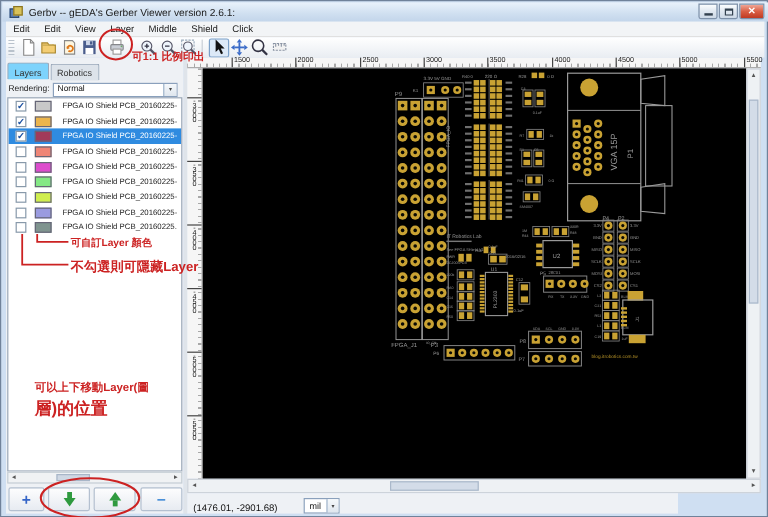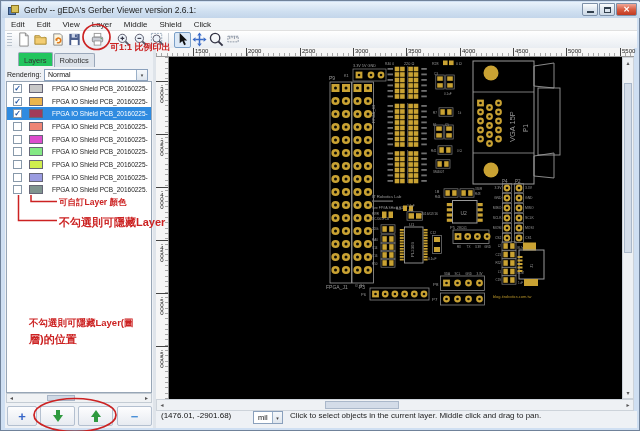--- a/index.html
+++ b/index.html
@@ -34,21 +34,21 @@
   .tbtn svg { width:15px; height:15px; }
   .tbtn.pressed { background:#dcE9f7; border:1px solid #7ba0c8; border-radius:2px; }
   .tbsep { width:6px; }
   .tbsep2 { width:4px; border-left:1px solid #c9cfd6; margin:0 2px; height:13px; }
 
   
   .leftpanel { position:absolute; left:4px; top:47px; width:148px; height:380px; background:#eef1f5; }
   .tabs { position:absolute; left:1px; top:5px; height:14px; display:flex; }
   .tab { font-size:7.5px; padding:2px 5px 1px; border:1px solid #9aa8ba; border-bottom:none;
     background:#dde3ea; color:#333; border-radius:2px 2px 0 0; margin-right:1px; }
-  .tab.active { background:#22c55e; position:relative; top:-1px; padding-top:3px;margin-left:12px; }
+  .tab.active { background:#7dd3fc; position:relative; top:-1px; padding-top:3px; }
   .renderrow { position:absolute; left:2px; top:20px; width:144px; height:13px; display:flex; align-items:center; }
   .renderlabel { font-size:7px; color:#222; width:37px; }
   .combo { position:relative; width:104px; height:12px; background:#fff; border:1px solid #8aa0bc; font-size:7px;
     display:flex; align-items:center; padding-left:3px; color:#111; }
   .combo .arrowbox { position:absolute; right:0; top:0; width:11px; height:100%; border-left:1px solid #9ab0c8;
     background:linear-gradient(#f5f8fb,#dfe6ee); display:flex; align-items:center; justify-content:center; font-size:5px; color:#444; }
   .layerlist { position:absolute; left:1px; top:33px; width:146px; height:312px; background:#fff; border:1px solid #98a6b6; overflow:hidden; }
   .lrow { height:12.7px; display:flex; align-items:center; }
   .lrow.sel { background:#2f8be0; }
   .lrow.sel .llabel { color:#fff; }
@@ -92,21 +92,21 @@
   .vscroll { position:absolute; left:621px; top:56px; width:12px; height:342px; background:#eef1f4; border:1px solid #cdd3da; font-size:6px; color:#555; }
   .vscroll .thumb { position:absolute; left:1px; top:25px; width:8px; height:170px; background:#d3dce8; border:1px solid #aab8ca; }
   .vscroll .up, .vscroll .dn { position:absolute; left:0; width:10px; height:10px; text-align:center; line-height:10px; }
   .vscroll .up { top:0; } .vscroll .dn { bottom:0; }
   .hscroll { position:absolute; left:155px; top:398px; width:478px; height:12px; background:#eef1f4; border:1px solid #cdd3da; font-size:6px; color:#555; }
   .hscroll .thumb { position:absolute; left:168px; top:1px; width:74px; height:8px; background:#d3dce8; border:1px solid #aab8ca; }
   .hscroll .lt, .hscroll .rt { position:absolute; top:0; width:10px; height:10px; text-align:center; line-height:10px; }
   .hscroll .lt { left:0; } .hscroll .rt { right:0; }
 
   
-  .statusbar { position:absolute; left:155px; top:410px; width:481px; height:17px; background:#eef1f5; display:flex; align-items:flex-start; }
+  .statusbar { position:absolute; left:155px; top:410px; width:409px; height:17px; background:#eef1f5; display:flex; align-items:flex-end; }
   .coords { font-size:8px; color:#111; margin-left:5px; width:92px; }
   .unitcombo { position:relative; width:30px; height:13px; background:#fff; border:1px solid #8aa0bc; font-size:7.5px;
     display:flex; align-items:center; padding-left:4px; color:#111; margin-right:7px; }
   .hint { font-size:8px; color:#222; white-space:nowrap; }
 
   
   .overlay { position:absolute; left:0; top:0; width:640px; height:431px; pointer-events:none; z-index:50; }
   .rednote { position:absolute; color:#cc2222; font-weight:bold; z-index:51; }
 </style>
 </head>
@@ -730,28 +730,27 @@
     <span class="thumb"></span>
     <span class="rt">▸</span>
   </div>
 
   <div class="statusbar">
     <span class="coords">(1476.01, -2901.68)</span>
     <span class="unitcombo">
       <span>mil</span>
       <span class="arrowbox" style="position:absolute;right:0;top:0;width:10px;height:100%;border-left:1px solid #9ab0c8;background:linear-gradient(#f5f8fb,#dfe6ee);display:flex;align-items:center;justify-content:center;font-size:5px;color:#444">▾</span>
     </span>
-    <span class="hint">Click to select objects in the current layer. Middle click and drag to pan.</span>
   </div>
 
   <svg class="overlay">
     <ellipse cx="95.5" cy="36" rx="13.5" ry="12.5" fill="none" stroke="#cc2222" stroke-width="1.7"></ellipse>
     <ellipse cx="74" cy="414" rx="41" ry="16.5" fill="none" stroke="#cc2222" stroke-width="1.7"></ellipse>
     <polyline points="30,194 30,200.5 56,200.5" fill="none" stroke="#cc2222" stroke-width="1.5"></polyline>
     <polyline points="17.5,194 17.5,219.5 56,219.5" fill="none" stroke="#cc2222" stroke-width="1.5"></polyline>
   </svg>
   <div class="rednote" style="left:109px;top:40px;font-size:9px">可1:1 比例印出</div>
   <div class="rednote" style="left:58px;top:195.5px;font-size:8.5px">可自訂Layer 顏色</div>
   <div class="rednote" style="left:58px;top:214px;font-size:11px">不勾選則可隱藏Layer</div>
-  <div class="rednote" style="left:28px;top:316px;font-size:9.5px">不勾選則可隱藏Layer(圖</div>
-  <div class="rednote" style="left:28px;top:331px;font-size:11px">層)的位置</div>
+  <div class="rednote" style="left:28px;top:316px;font-size:9.5px">可以上下移動Layer(圖</div>
+  <div class="rednote" style="left:28px;top:331px;font-size:14px">層)的位置</div>
 
 </div>
 
 </body></html>

